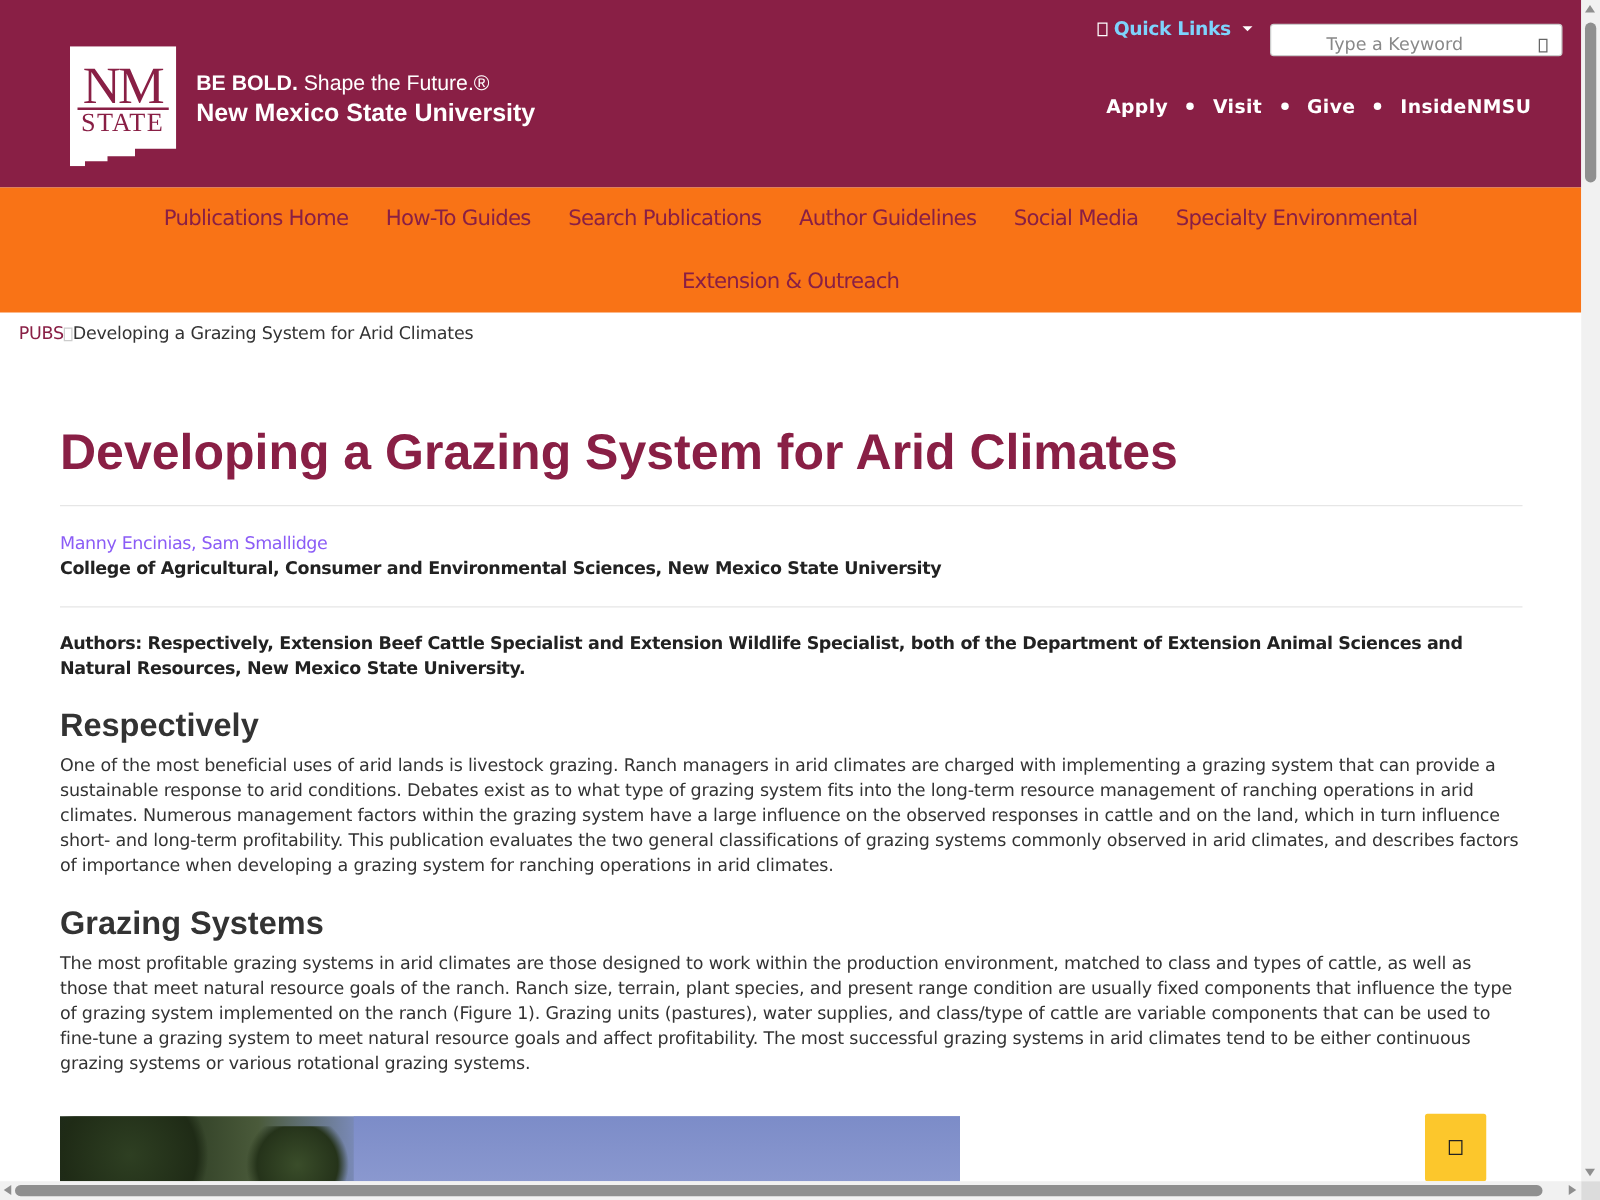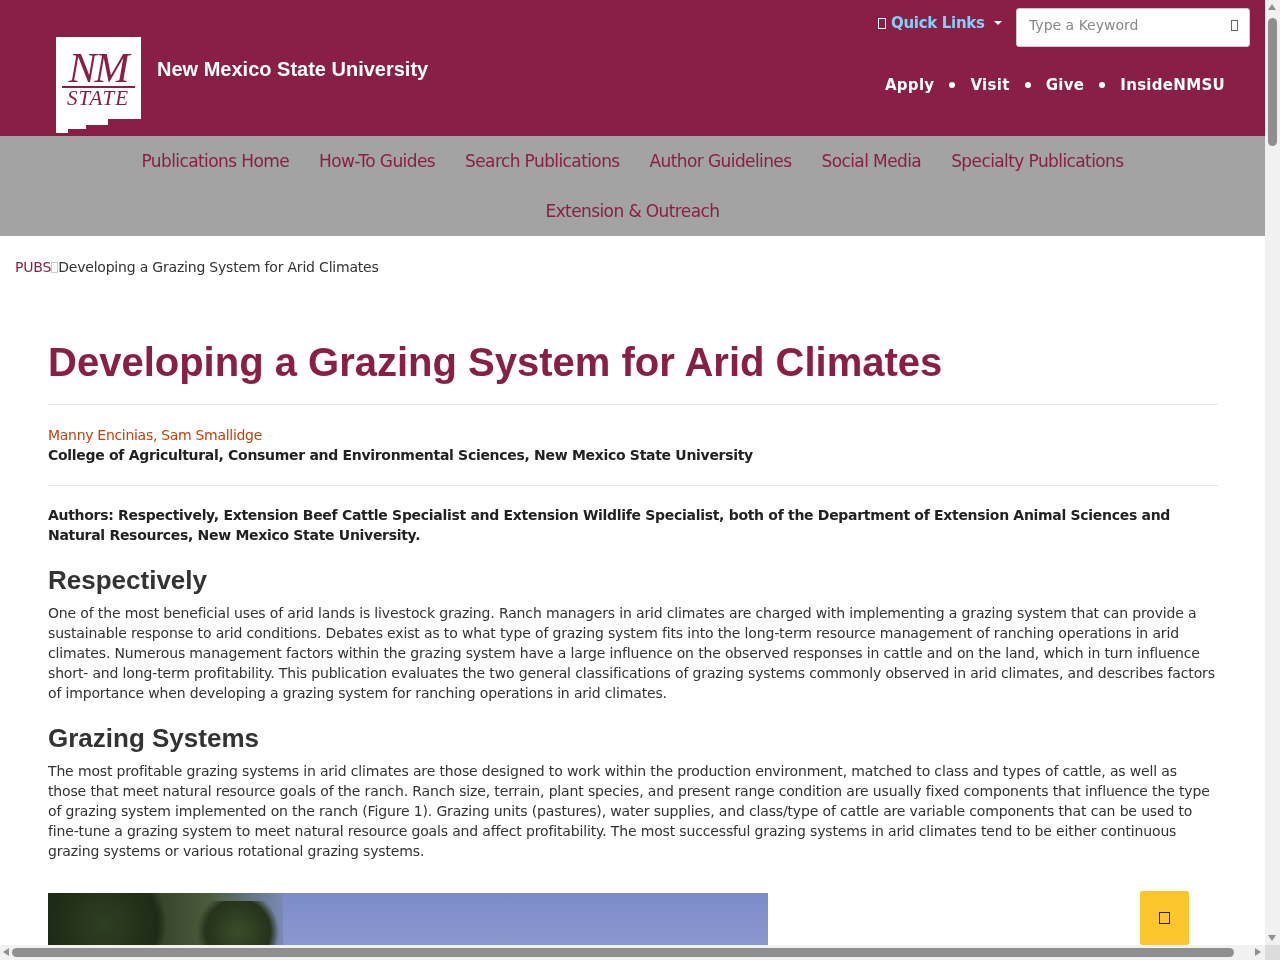--- a/index.html
+++ b/index.html
@@ -1,54 +1,54 @@
 <!DOCTYPE html>
 <html><head>
 <meta charset="utf-8">
 <style>
   * { box-sizing: border-box; margin: 0; padding: 0; }
   html, body { width: 1280px; height: 960px; overflow: hidden; background: #ffffff; }
   body { font-family: "DejaVu Sans", sans-serif; color: #222; position: relative; }
 
   .header { position: absolute; left: 0; top: 0; width: 1265px; height: 150px; background: #891f45; }
-  .logo-box { position: absolute; left: 56px; top: 37px; width: 105px; height: 96px; font-style: italic; }
+  .logo-box { position: absolute; left: 56px; top: 37px; width: 105px; height: 96px; }
   .logo-box svg { display: block; }
   .tagline { position: absolute; left: 157px; top: 56px; color: #fff; font-family: "Liberation Sans", sans-serif; }
   .tagline .l1 { font-size: 17px; line-height: 22px; }
   .tagline .l1 b { font-weight: 700; }
   .tagline .l2 { font-size: 20px; font-weight: 700; line-height: 26px; }
 
   .quick-links { position: absolute; left: 878px; top: 14px; color: #7dd3fc; font-size: 15px; font-weight: 700; font-family: "DejaVu Sans", sans-serif; letter-spacing: -0.3px; display: flex; align-items: center; gap: 5px; cursor: pointer; }
   .quick-links .ql-icon { display:inline-block; width: 8px; height: 11px; border: 1px solid #fff; }
   .quick-links .caret { display:inline-block; width:0; height:0; border-left:4px solid transparent; border-right:4px solid transparent; border-top:4px solid #fff; margin-left:4px; }
 
-  .search-box { position: absolute; left: 1016px; top: 8px; width: 234px; height: 39px; background: #fff; border-radius: 3px; border: 1px solid #ccc; }
+  .search-box { position: absolute; left: 1016px; top: 19px; width: 234px; height: 26px; background: #fff; border-radius: 3px; border: 1px solid #ccc; padding-left: 32px; }
   .search-box input { border: none; outline: none; width: 190px; height: 32px; padding-left: 12px; font-size: 14px; color: #555; font-family: "DejaVu Sans", sans-serif; background: transparent; }
   .search-box input::placeholder { color: #888; }
   .search-box .s-icon { position: absolute; right: 11px; top: 11px; width: 7px; height: 11px; border: 1px solid #666; }
 
   .util-links { position: absolute; right: 40px; top: 76px; display: flex; align-items: center; color: #fff; font-weight: 700; font-size: 15px; font-family: "DejaVu Sans", sans-serif; letter-spacing: 0.3px; }
   .util-links a { color: #fff; text-decoration: none; }
   .util-links .dot { display: inline-block; width: 6px; height: 6px; background: #fff; border-radius: 50%; margin: 0 15px; }
 
-  .nav { position: absolute; left: 0; top: 136px; width: 1265px; height: 100px; background: #a3a3a3; }
+  .nav { position: absolute; left: 0; top: 150px; width: 1265px; height: 100px; background: #f97316; }
   .nav-row { display: flex; justify-content: center; gap: 0; height: 50px; align-items: center; }
   .nav-row a { color: #891f45; text-decoration: none; font-size: 17px; font-family: "DejaVu Sans", sans-serif; letter-spacing: -0.6px; padding: 0 15px; }
 
   .breadcrumb { position: absolute; left: 15px; top: 259px; font-size: 14px; display: flex; align-items: center; letter-spacing: -0.2px; }
   .breadcrumb .bc-link { color: #891f45; text-decoration: none; }
   .breadcrumb .bc-sep { display:inline-block; width:7px; height:11px; border:1px solid #ccc; }
   .breadcrumb .bc-current { color: #333; }
 
   .content { position: absolute; left: 48px; top: 300px; width: 1170px; }
   .page-title { font-family: "Liberation Sans", sans-serif; font-weight: 700; color: #891f45; font-size: 40px; line-height: 48px; margin-top: 38px; }
   hr.div { border: 0; border-top: 1px solid #e6e6e6; margin: 18px 0 0 0; }
   .meta { margin-top: 20px; font-size: 14px; line-height: 20px; letter-spacing: -0.3px; }
   .meta .bold { font-weight: 700; color: #222; }
-  .meta .normal { color: #c2410c; }
+  .meta .normal { color: #8b5cf6; }
   hr.div2 { border: 0; border-top: 1px solid #e6e6e6; margin: 20px 0 0 0; }
   .authors-note { margin-top: 19px; font-weight: 700; font-size: 14px; line-height: 20px; letter-spacing: -0.3px; color: #222; }
   h2 { font-family: "Liberation Sans", sans-serif; font-weight: 700; font-size: 26px; color: #333; line-height: 30px; }
   .h-intro { margin-top: 20px; }
   .h-grazing { margin-top: 20px; }
   .para { margin-top: 8px; font-size: 14px; line-height: 20px; color: #333; letter-spacing: -0.15px; }
 
   .figure { position: absolute; left: 48px; top: 893px; width: 720px; height: 52px; overflow: hidden;
     background: linear-gradient(90deg, #1e2a18 0%, #2b3a22 12%, #4a5a3a 22%, #7f8fc6 34%, #8c97cc 60%, #6f7fbf 100%); }
   .figure .sky { position:absolute; left: 235px; top:0; right:0; bottom:0; background: linear-gradient(180deg, #7c8cc8 0%, #8a98cf 100%); }
@@ -74,20 +74,21 @@
 <div class="header">
   <div class="logo-box">
     <svg width="85" height="96" viewBox="0 0 85 96">
       <path d="M0 0 H85 V82 H52 V88 H30 V92 H12 V96 H0 Z" fill="#ffffff"></path>
       <text x="42" y="45" text-anchor="middle" font-family="Liberation Serif, serif" font-size="42" fill="#891f45" letter-spacing="-2">NM</text>
       <text x="42" y="68" text-anchor="middle" font-family="Liberation Serif, serif" font-size="21" fill="#891f45" letter-spacing="1">STATE</text>
       <rect x="6" y="49" width="73" height="2" fill="#891f45"></rect>
     </svg>
   </div>
   <div class="tagline">
+    <div class="l1"><b>BE BOLD.</b><span> Shape the Future.®</span></div>
     <div class="l2">New Mexico State University</div>
   </div>
 
   <div class="quick-links">
     <span class="ql-icon"></span>
     <span>Quick Links</span>
     <span class="caret"></span>
   </div>
 
   <div class="search-box">
@@ -106,21 +107,21 @@
   </div>
 </div>
 
 <nav class="nav">
   <div class="nav-row">
     <a href="#">Publications Home</a>
     <a href="#">How-To Guides</a>
     <a href="#">Search Publications</a>
     <a href="#">Author Guidelines</a>
     <a href="#">Social Media</a>
-    <a href="#">Specialty Publications</a>
+    <a href="#">Specialty Environmental</a>
   </div>
   <div class="nav-row">
     <a href="#">Extension &amp; Outreach</a>
   </div>
 </nav>
 
 <div class="breadcrumb">
   <a href="#" class="bc-link">PUBS</a>
   <span class="bc-sep"></span>
   <span class="bc-current">Developing a Grazing System for Arid Climates</span>

